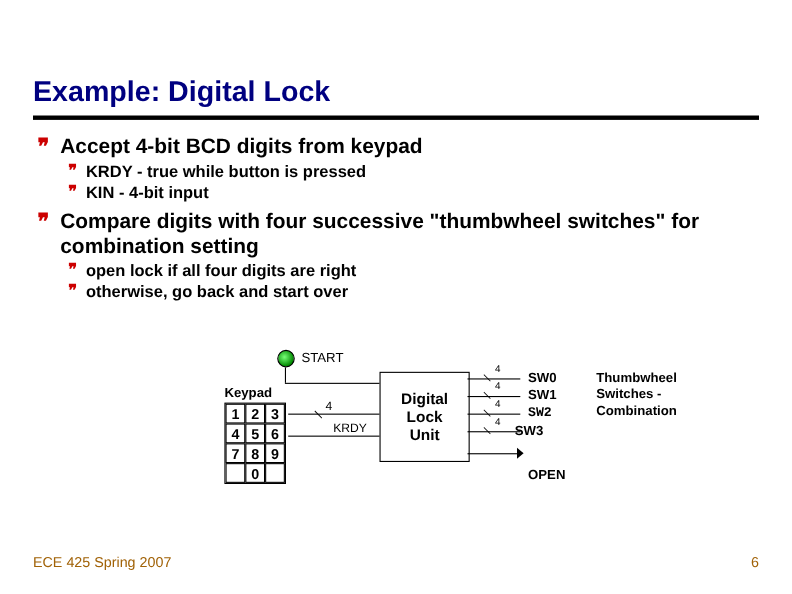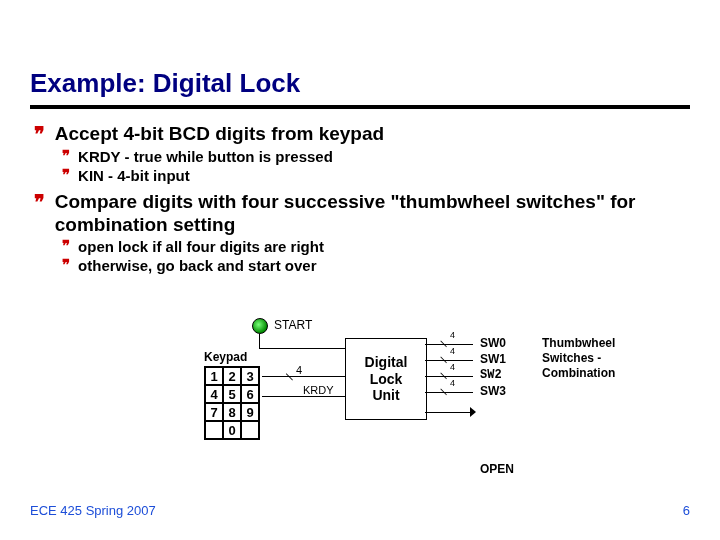--- a/index.html
+++ b/index.html
@@ -215,21 +215,20 @@
     font-weight: bold;
     line-height: 1.25;
   }
 
   .open-lbl {
     position: absolute;
     left: 310px;
     top: 108px;
     font-size: 12px;
     font-weight: bold;
-    margin-top: 38px;
   }
   .open-line {
     position: absolute;
     left: 255px;
     top: 96px;
     width: 48px;
     height: 0;
     border-top: 1px solid #000;
   }
   .open-arrow {
@@ -243,21 +242,21 @@
   }
 
   .footer {
     position: absolute;
     bottom: 22px;
     left: 30px;
     right: 30px;
     display: flex;
     justify-content: space-between;
     font-size: 13px;
-    color: #1d4ed8;
+    color: #a16207;
   }
 </style>
 </head>
 <body>
 
 <div class="slide">
   <div class="title">Example: Digital Lock</div>
   <div class="rule"></div>
 
   <div class="bullet-l1">
@@ -332,21 +331,21 @@
   <div class="sw-lbl" style="left:310px; top:36px;">SW1</div>
 
   <div class="sw-line" style="left:255px; top:60px;"></div>
   <div class="sw-slash" style="left:272px; top:54px;">/</div>
   <div class="sw-n" style="left:280px; top:46px;">4</div>
   <div class="sw-lbl" style="left:310px; top:52px;font-family:Liberation Mono, monospace;">SW2</div>
 
   <div class="sw-line" style="left:255px; top:76px;"></div>
   <div class="sw-slash" style="left:272px; top:70px;">/</div>
   <div class="sw-n" style="left:280px; top:62px;">4</div>
-  <div class="sw-lbl" style="left:310px; top:68px;">SW3</div>
+  <div class="sw-lbl" style="left:298px; top:68px;">SW3</div>
 
   <div class="thumb-lbl"><span style="white-space:pre-line;">Thumbwheel
 Switches -
 Combination</span></div>
 
   <div class="open-line"></div>
   <div class="open-arrow"></div>
   <div class="open-lbl">OPEN</div>
 </div>
 

